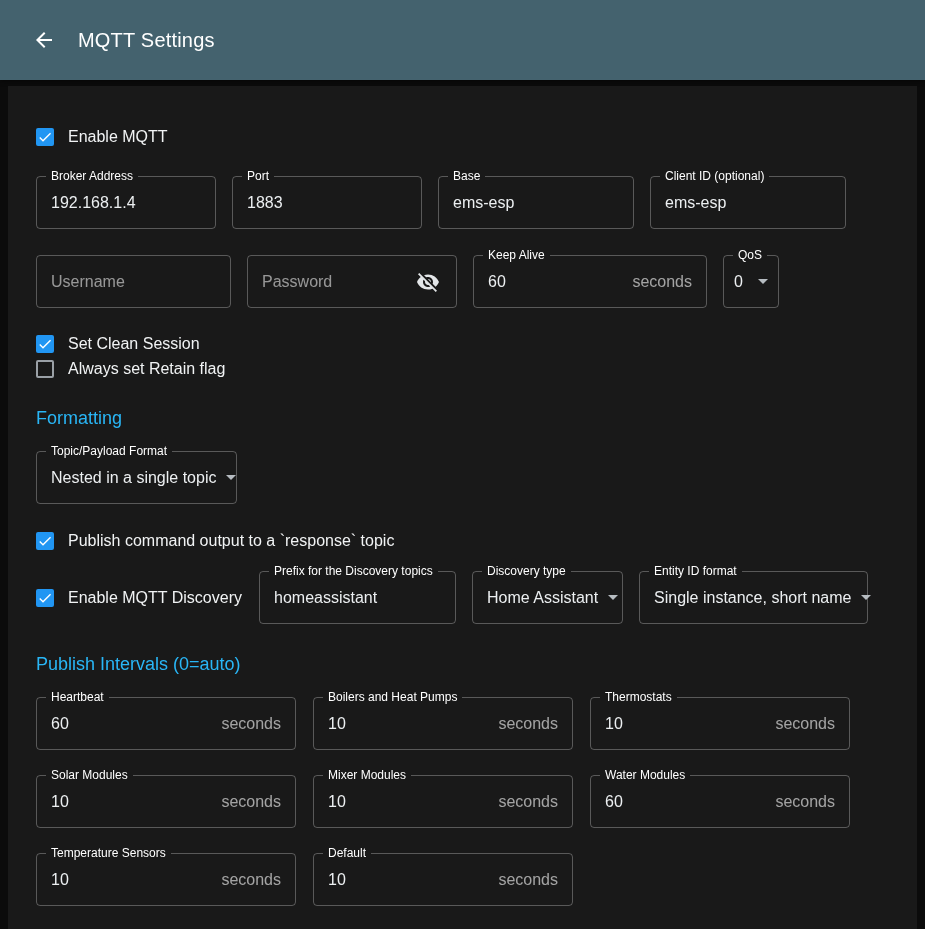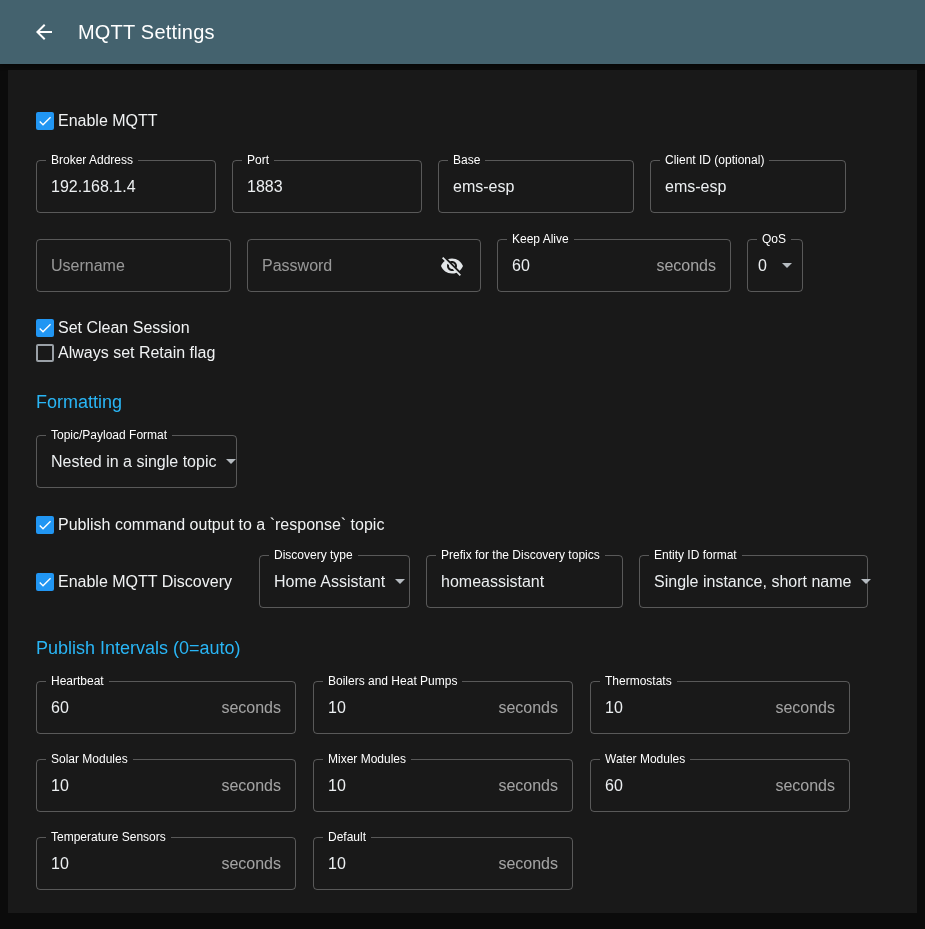--- a/index.html
+++ b/index.html
@@ -5,21 +5,21 @@
   * { box-sizing: border-box; margin: 0; padding: 0; }
   html,body { width: 925px; height: 929px; }
   body {
     background: #0b0b0b;
     font-family: "Liberation Sans", sans-serif;
     color: #e8eaed;
     overflow: hidden;
   }
   
   .appbar {
-    height: 64px;
+    height: 80px;
     background: #44626e;
     display: flex;
     align-items: center;
     padding: 0 24px;
     box-shadow: 0 2px 4px rgba(0,0,0,0.4);
   }
   .icon-btn {
     background: transparent;
     border: none;
     color: #fff;
@@ -39,21 +39,21 @@
   .panel {
     margin: 6px 8px 0 8px;
     background: #191919;
     height: 843px;
     padding: 26px 28px 28px 28px;
   }
   
   .cb-row {
     display: flex;
     align-items: center;
-    gap: 4px;
+    gap: 14px;
     cursor: pointer;
   }
   .cb {
     width: 18px; height: 18px;
     border-radius: 2px;
     flex: 0 0 18px;
     display: flex; align-items: center; justify-content: center;
   }
   .cb.checked { background: #2196f3; }
   .cb.checked svg { width: 16px; height: 16px; fill: #ffffff; }
@@ -170,21 +170,21 @@
     <div class="tf" style="width:196px">
       <span class="tf-label">Client ID (optional)</span>
       <input class="tf-input" value="ems-esp" style="">
     </div>
   </div>
 
   <div class="field-row row-auth">
     <div class="tf" style="width:195px">
       <input class="tf-input" placeholder="Username" style="">
     </div>
-    <div class="tf" style="width:234px">
+    <div class="tf" style="width:210px">
       <input class="tf-input" placeholder="Password" style="">
       <button class="eye-btn">
         <svg viewBox="0 0 24 24">
             <path d="M12 7c2.76 0 5 2.24 5 5 0 .65-.13 1.26-.36 1.83l2.92 2.92c1.51-1.26 2.7-2.89 3.43-4.75-1.73-4.39-6-7.5-11-7.5-1.4 0-2.74.25-3.98.7l2.16 2.16C10.74 7.13 11.35 7 12 7zM2 4.27l2.28 2.28.46.46C3.08 8.3 1.78 10.02 1 12c1.73 4.39 6 7.5 11 7.5 1.55 0 3.03-.3 4.38-.84l.42.42L19.73 22 21 20.73 3.27 3 2 4.27zM7.53 9.8l1.55 1.55c-.05.21-.08.43-.08.65 0 1.66 1.34 3 3 3 .22 0 .44-.03.65-.08l1.55 1.55c-.67.33-1.41.53-2.2.53-2.76 0-5-2.24-5-5 0-.79.2-1.53.53-2.2zm4.31-.78 3.15 3.15.02-.16c0-1.66-1.34-3-3-3l-.17.01z"></path>
           </svg>
       </button>
     </div>
     <div class="tf" style="width:234px">
       <span class="tf-label">Keep Alive</span>
       <input class="tf-input" value="60" style="">
@@ -232,29 +232,29 @@
 
   <div class="row-discovery">
     <div class="cb-row discovery-cb">
       <span class="cb checked">
         <svg viewBox="0 0 24 24">
             <path d="M9 16.2 4.8 12l-1.4 1.4L9 19 21 7l-1.4-1.4z"></path>
           </svg>
       </span>
       <span class="cb-label">Enable MQTT Discovery</span>
     </div>
+    <div class="tf" style="width:197px">
+      <span class="tf-label">Prefix for the Discovery topics</span>
+      <input class="tf-input" value="homeassistant" style="">
+    </div>
     <div class="tf" style="width:151px">
       <span class="tf-label">Discovery type</span>
       <span class="select-value">Home Assistant</span>
       <span class="caret"></span>
     </div>
-    <div class="tf" style="width:197px">
-      <span class="tf-label">Prefix for the Discovery topics</span>
-      <input class="tf-input" value="homeassistant" style="">
-    </div>
     <div class="tf" style="width:229px">
       <span class="tf-label">Entity ID format</span>
       <span class="select-value">Single instance, short name</span>
       <span class="caret"></span>
     </div>
   </div>
 
   <h2 class="section-heading">Publish Intervals (0=auto)</h2>
 
   <div class="intervals-grid">

